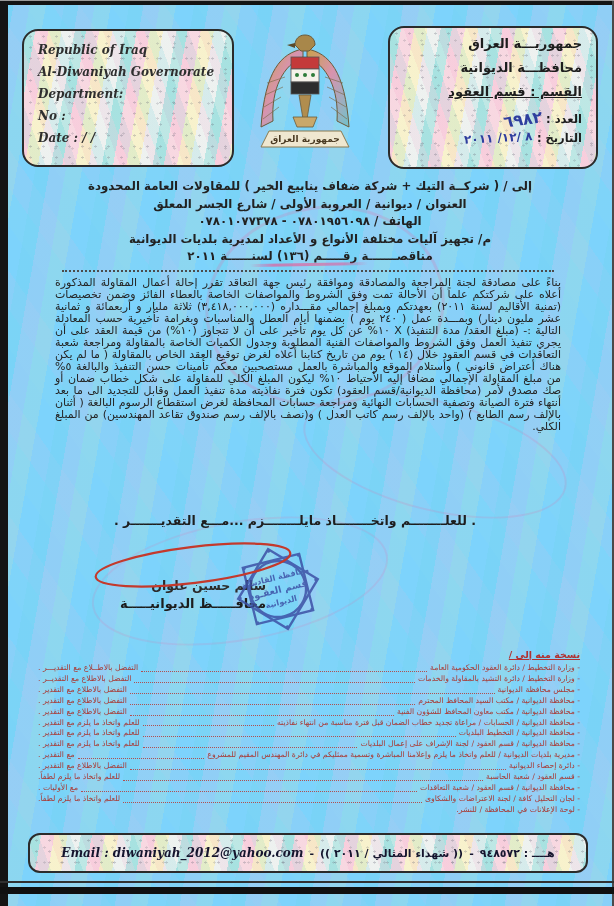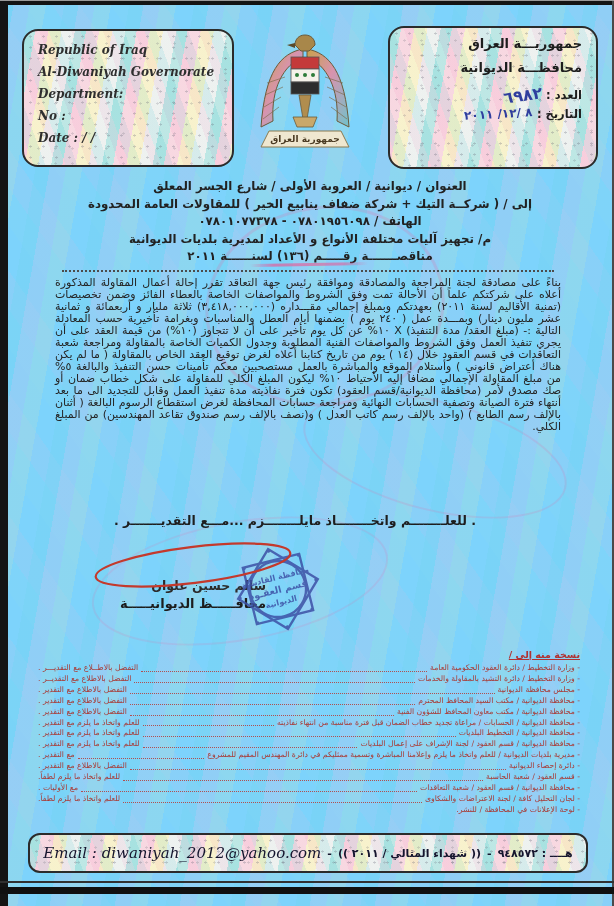--- a/index.html
+++ b/index.html
@@ -84,21 +84,21 @@
   .cc-to   { white-space:nowrap; }
   .cc-dots { flex:1; min-width:4px; border-bottom:1px dotted #b05050; margin:0 3px 2px 3px; }
   .cc-note { white-space:nowrap; }
   .cc-row.no-dots .cc-dots { border-bottom:none; }
 
   .footer-bar {
     position:absolute; left:28px; top:832px; width:560px; height:40px; z-index:2;
     border:2px solid #2b2b2b; border-radius:12px;
     display:flex; align-items:center; justify-content:center; gap:6px;
   }
-  .footer-bar .em { font-family:"DejaVu Serif", serif; font-style:italic; font-weight:normal; font-size:15px; color:#15152e; }
+  .footer-bar .em { font-family:"DejaVu Serif", serif; font-style:italic; font-weight:bold; font-size:12px; color:#15152e; }
   .footer-bar .ar { font-weight:bold; font-size:11px; color:#15152e; }
 </style>
 </head>
 <body>
 
 <div class="page">
   <div class="wash"></div>
 
   <div class="edge-left"></div>
   <div class="edge-top"></div>
@@ -147,33 +147,34 @@
       <path d="M50 90 L74 90 L70 100 L54 100 Z" fill="#c9a86a" stroke="#6b5a3a" stroke-width=".8"></path>
 
       <polygon points="26,104 98,104 106,120 18,120" fill="#efe7d0" stroke="#8a7a50" stroke-width="1"></polygon>
       <text x="62" y="115" text-anchor="middle" font-size="9" font-weight="bold" fill="#4a3a22">جمهورية العراق</text>
     </svg>
   </div>
 
   <div class="hdr-box hdr-right guilloche">
     <div class="ln">جمهوريـــة العراق</div>
     <div class="ln">محافظـــة الديوانية</div>
+    <div class="ln u">القسم : قسم العقود</div>
     <div class="ln small">
       <span>العدد :</span>
       <span class="hand hand-no">٦٩٨٢</span>
     </div>
     <div class="ln small">
       <span>التاريخ :</span>
       <span class="hand hand-date">٨ /١٢/ ٢٠١١</span>
     </div>
   </div>
 
   <div class="addr">
+    <div class="ln">إلى / ( شركــة التيك + شركة ضفاف ينابيع الخير ) للمقاولات العامة المحدودة</div>
     <div class="ln">العنوان / ديوانية / العروبة الأولى / شارع الجسر المعلق</div>
-    <div class="ln">إلى / ( شركــة التيك + شركة ضفاف ينابيع الخير ) للمقاولات العامة المحدودة</div>
     <div class="ln">الهاتف /   ٠٧٨٠١٩٥٦٠٩٨  -  ٠٧٨٠١٠٧٧٣٧٨</div>
     <div class="ln">م/ تجهيز آليات مختلفة الأنواع و الأعداد لمديرية بلديات الديوانية</div>
     <div class="ln">مناقصـــــــة رقـــــم (١٣٦) لسنــــــة ٢٠١١</div>
   </div>
   <div class="pink-underline"></div>
   <div class="sep-dots"></div>
 
   <div class="pink-stamp1"></div>
   <div class="pink-stamp2"></div>
   <div class="pink-stamp3"></div>

